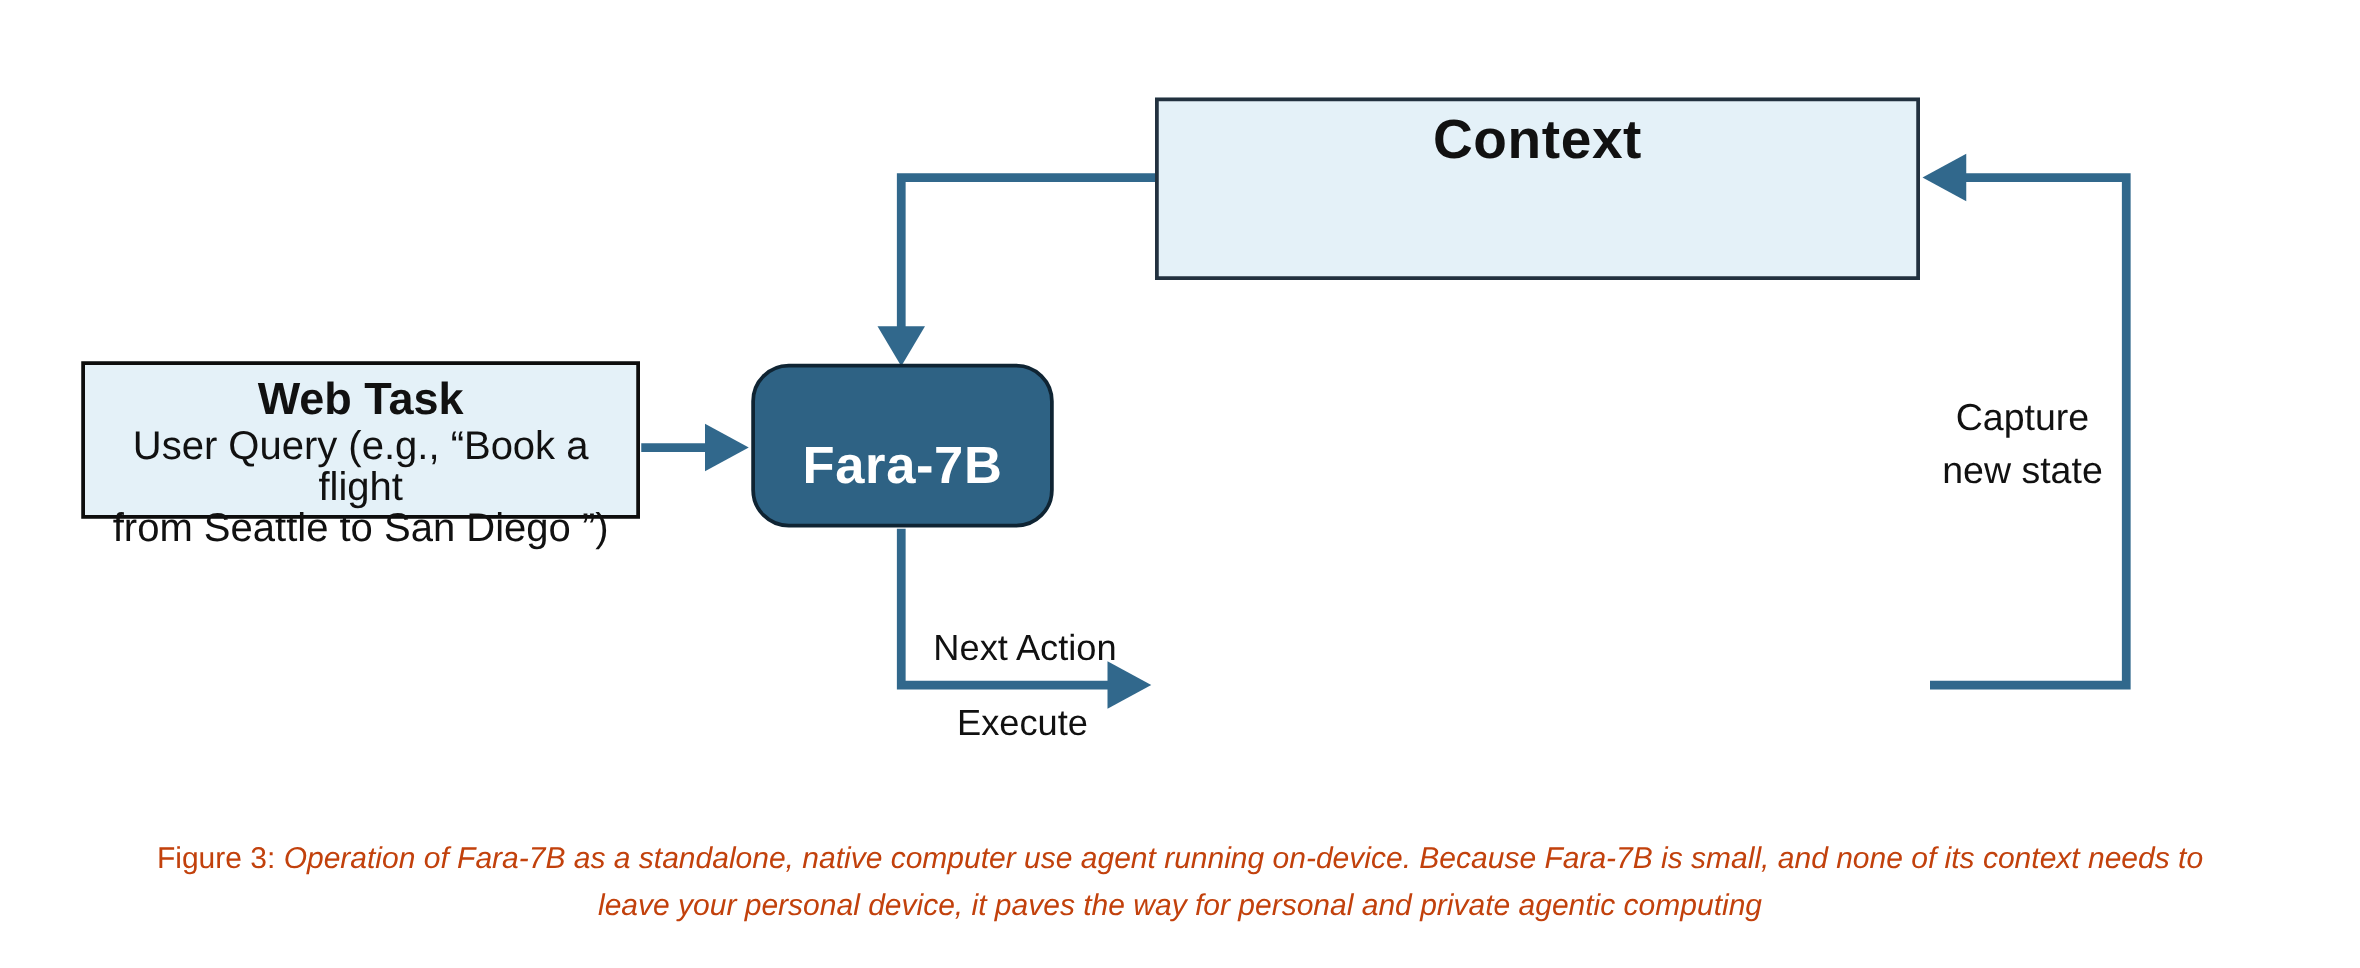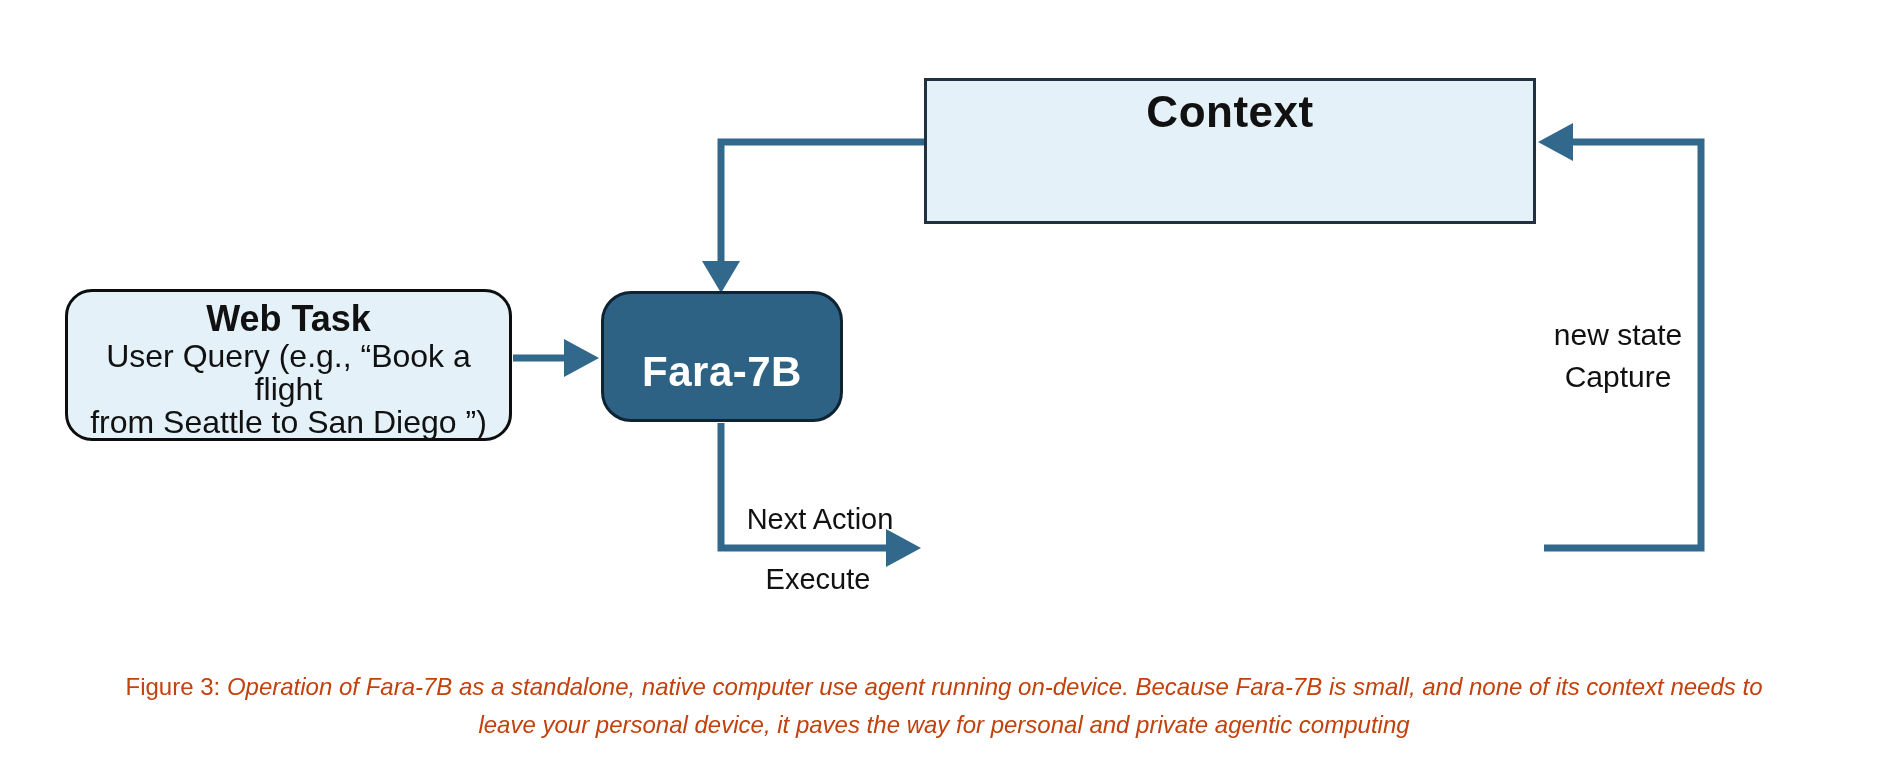--- a/index.html
+++ b/index.html
@@ -34,24 +34,23 @@
     line-height: 50px;
     margin-top: 6px;
     letter-spacing: 0.5px;
   }
   .node-context .subtitle {
     font-size: 28px;
     line-height: 36px;
   }
   .node-webtask {
     left: 65px; top: 289px;
-    width: 447px; height: 152px;
+    width: 447px; height: 126px;
     border-color: #0d0d0d;
     background: #e4f1f8;
-    border-radius: 27px;
   }
   .node-webtask .title {
     font-size: 36px;
     font-weight: bold;
     line-height: 42px;
     margin-top: 6px;
   }
   .node-webtask .body {
     font-size: 32px;
     line-height: 33px;
@@ -155,22 +154,22 @@
   </div>
 
   <div class="node node-fara">
     <div class="label">Fara-7B</div>
   </div>
 
 
   <div class="edge-label label-next-action">Next Action</div>
   <div class="edge-label label-execute">Execute</div>
   <div class="edge-label label-capture">
+    <div>Capture</div>
     <div>new state</div>
-    <div>Capture</div>
   </div>
 
   <div class="caption">
     <div>
       <span class="prefix">Figure 3: </span><span class="italic">Operation of Fara-7B as a standalone, native computer use agent running on-device. Because Fara-7B is small, and none of its context needs to</span>
     </div>
     <div class="italic">leave your personal device, it paves the way for personal and private agentic computing</div>
   </div>
 
 </div>

